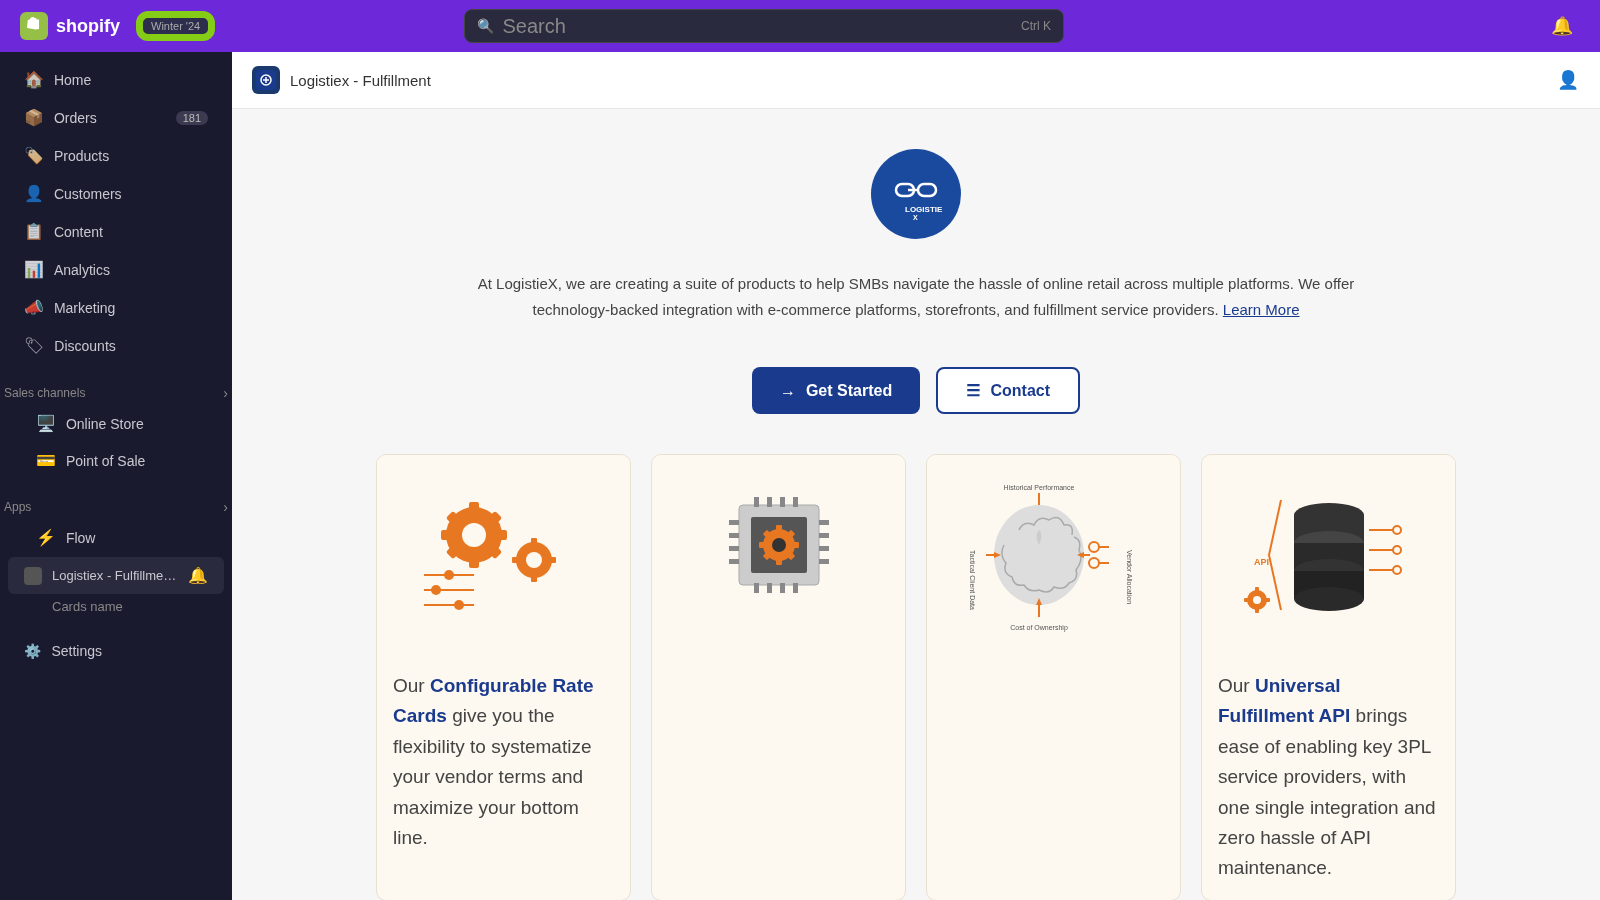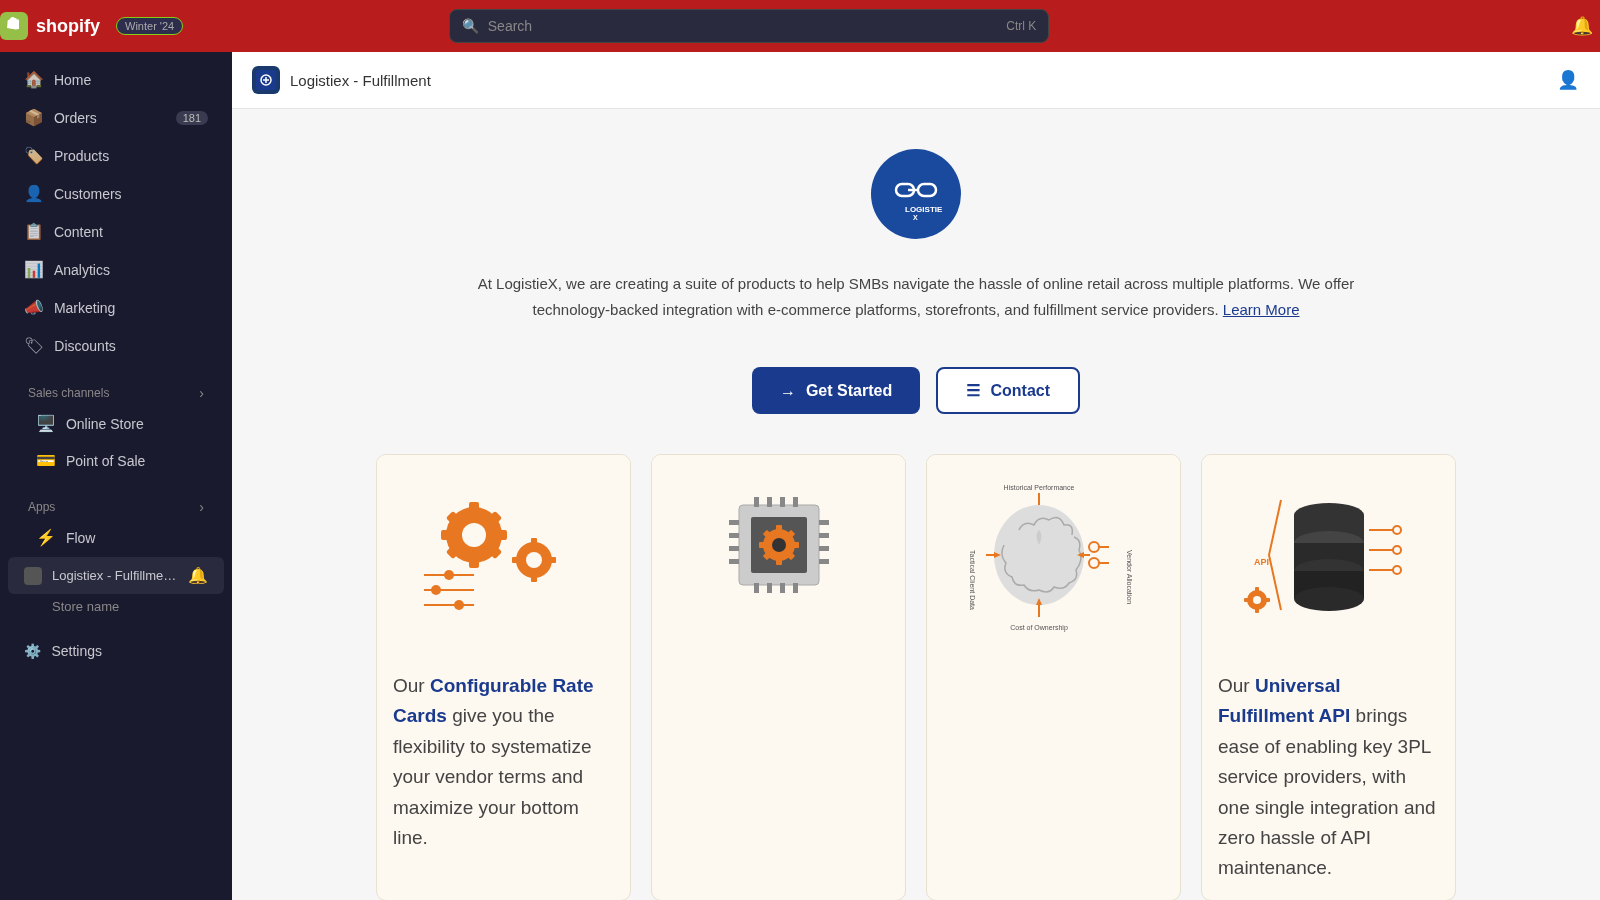--- a/index.html
+++ b/index.html
@@ -1,24 +1,24 @@
 <!DOCTYPE html>
 <html><head>
   <meta charset="utf-8">
   <style>
     * { box-sizing: border-box; margin: 0; padding: 0; }
     body { font-family: -apple-system, BlinkMacSystemFont, 'Segoe UI', sans-serif; background: #f6f6f7; display: flex; flex-direction: column; height: 900px; overflow: hidden; }
 
     
     .topbar {
-      background: #b91c1c;
+      background: #6d28d9;
       height: 52px;
       display: flex;
       align-items: center;
-      padding: 0 0;
+      padding: 0 20px;
       gap: 16px;
       flex-shrink: 0;
       justify-content: space-between;
     }
     .topbar-logo {
       display: flex;
       align-items: center;
       gap: 8px;
       color: white;
       font-weight: 700;
@@ -27,42 +27,42 @@
     .shopify-icon {
       width: 28px;
       height: 28px;
     }
     .winter-badge {
       background: #2d2d4e;
       color: #aaa;
       font-size: 11px;
       padding: 2px 8px;
       border-radius: 12px;
-      border: 1px solid #84cc16;
+      border: 7px solid #84cc16;
     }
     .search-bar {
       flex: 1;
       max-width: 600px;
       margin: 0 auto;
       background: #2a2a3e;
       border: 1px solid #444;
       border-radius: 8px;
       display: flex;
       align-items: center;
       padding: 0 12px;
       gap: 8px;
       height: 34px;
     }
     .search-bar input {
       background: transparent;
       border: none;
       outline: none;
       color: #ccc;
       flex: 1;
-      font-size: 14px;
+      font-size: 20px;
     }
     .search-bar input::placeholder { color: #888; }
     .search-shortcut {
       color: #888;
       font-size: 12px;
     }
     .topbar-right {
       margin-left: auto;
       display: flex;
       align-items: center;
@@ -111,21 +111,21 @@
       background: #3a3a50;
       color: #bbb;
       font-size: 11px;
       padding: 1px 7px;
       border-radius: 10px;
     }
     .sidebar-section-header {
       display: flex;
       align-items: center;
       justify-content: space-between;
-      padding: 12px 28px 4px;
+      padding: 12px 4px 4px;
       font-size: 12px;
       color: #888;
       font-weight: 500;
       margin-top: 8px;
     }
     .sidebar-section-header .chevron { font-size: 14px; }
     .sidebar-sub-item {
       display: flex;
       align-items: center;
       gap: 10px;
@@ -415,21 +415,21 @@
       <span class="icon">⚡</span>
       <span>Flow</span>
     </div>
 
     <div class="sidebar-active-app">
       <div class="app-icon-sq"></div>
       <span style="font-size:13px; flex:1; overflow:hidden; text-overflow:ellipsis; white-space:nowrap;">Logistiex - Fulfillment ...</span>
       <span class="notification-dot">🔔</span>
     </div>
     <div class="page-name-item">
-      <span>Store name</span>
+      <span>Cards name</span>
     </div>
 
     <div class="sidebar-settings" style="margin-top:16px;">
       <span class="icon">⚙️</span>
       <span>Settings</span>
     </div>
   </div>
 
   <div class="content">
 

